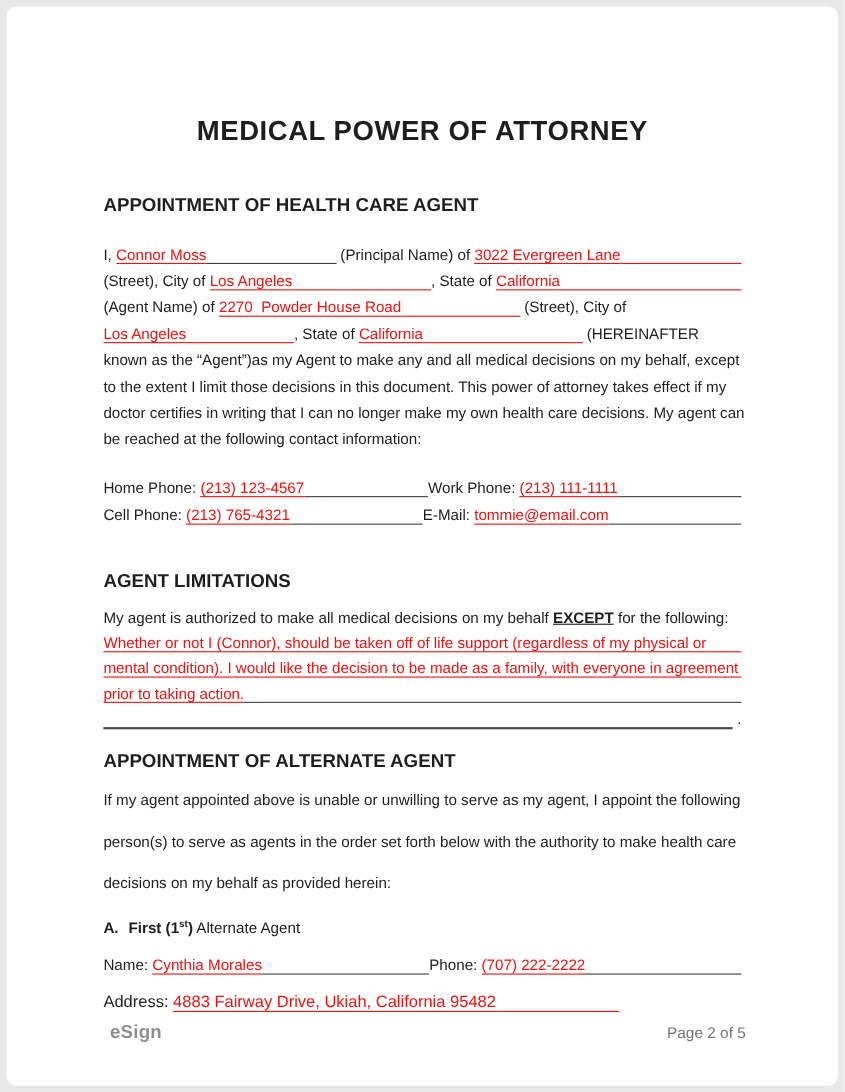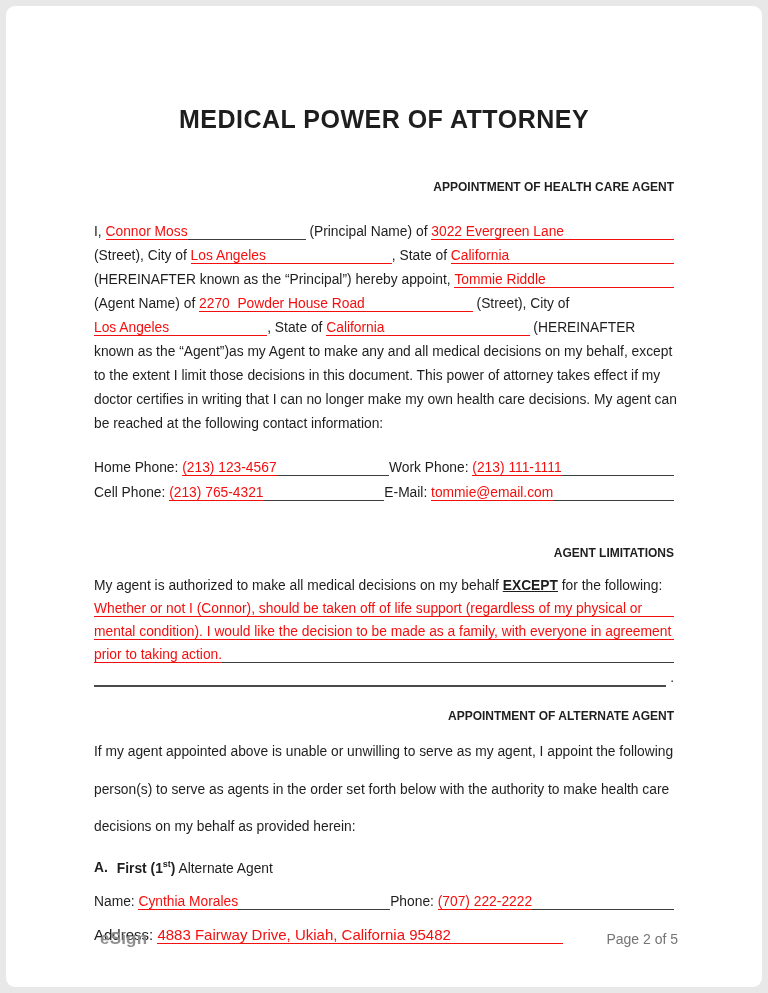--- a/index.html
+++ b/index.html
@@ -8,21 +8,21 @@
   }
   *{margin:0;padding:0;box-sizing:border-box;}
   html,body{width:768px;height:993px;}
   body{background:var(--bg);font-family:"Liberation Sans","DejaVu Sans",sans-serif;color:var(--ink);}
   .paper{
     position:absolute;left:6px;top:6px;right:6px;bottom:6px;
     background:var(--paper);border-radius:9px;
     padding:16px 88px;overflow:hidden;
   }
   h1{ text-align:center;margin-top:82px;font-size:25px;line-height:30px;font-weight:bold;letter-spacing:.5px;}
-  h2{ text-align:right;font-size:12px;line-height:18px;font-weight:bold;}
+  h2{ text-align:left;font-size:17px;line-height:18px;font-weight:bold;}
   .h2-app{margin-top:44px;}
   .h2-lim{margin-top:34px;}
   .h2-alt{margin-top:14px;}
   .para{font-size:13.8px;}
   .p1{margin-top:28px;}
   .p1 .fline{height:24px;}
   .contact{margin-top:20px;font-size:13.8px;}
   .contact .fline{height:25px;}
   .lim{margin-top:16px;}
   .lim .fline{height:23px;}
@@ -64,25 +64,20 @@
         <span class="ft"> (Principal Name) of </span>
         <span class="fv">3022 Evergreen Lane</span>
         <span class="trail red grow">&nbsp;</span>
     </div>
     <div class="fline">
       <span class="ft">(Street), City of </span>
         <span class="fv">Los Angeles</span>
         <span class="trail red" style="flex:0 0 126px">&nbsp;</span>
         <span class="ft">, State of </span>
         <span class="fv">California</span>
-        <span class="trail red grow">&nbsp;</span>
-    </div>
-    <div class="fline">
-      <span class="ft">(HEREINAFTER known as the “Principal”) hereby appoint, </span>
-        <span class="fv">Tommie Riddle</span>
         <span class="trail red grow">&nbsp;</span>
     </div>
     <div class="fline">
       <span class="ft">(Agent Name) of </span>
         <span class="fv">2270  Powder House Road</span>
         <span class="trail red" style="flex:0 0 108px">&nbsp;</span>
         <span class="ft"> (Street), City of </span>
     </div>
     <div class="fline">
       <span class="fv">Los Angeles</span>

